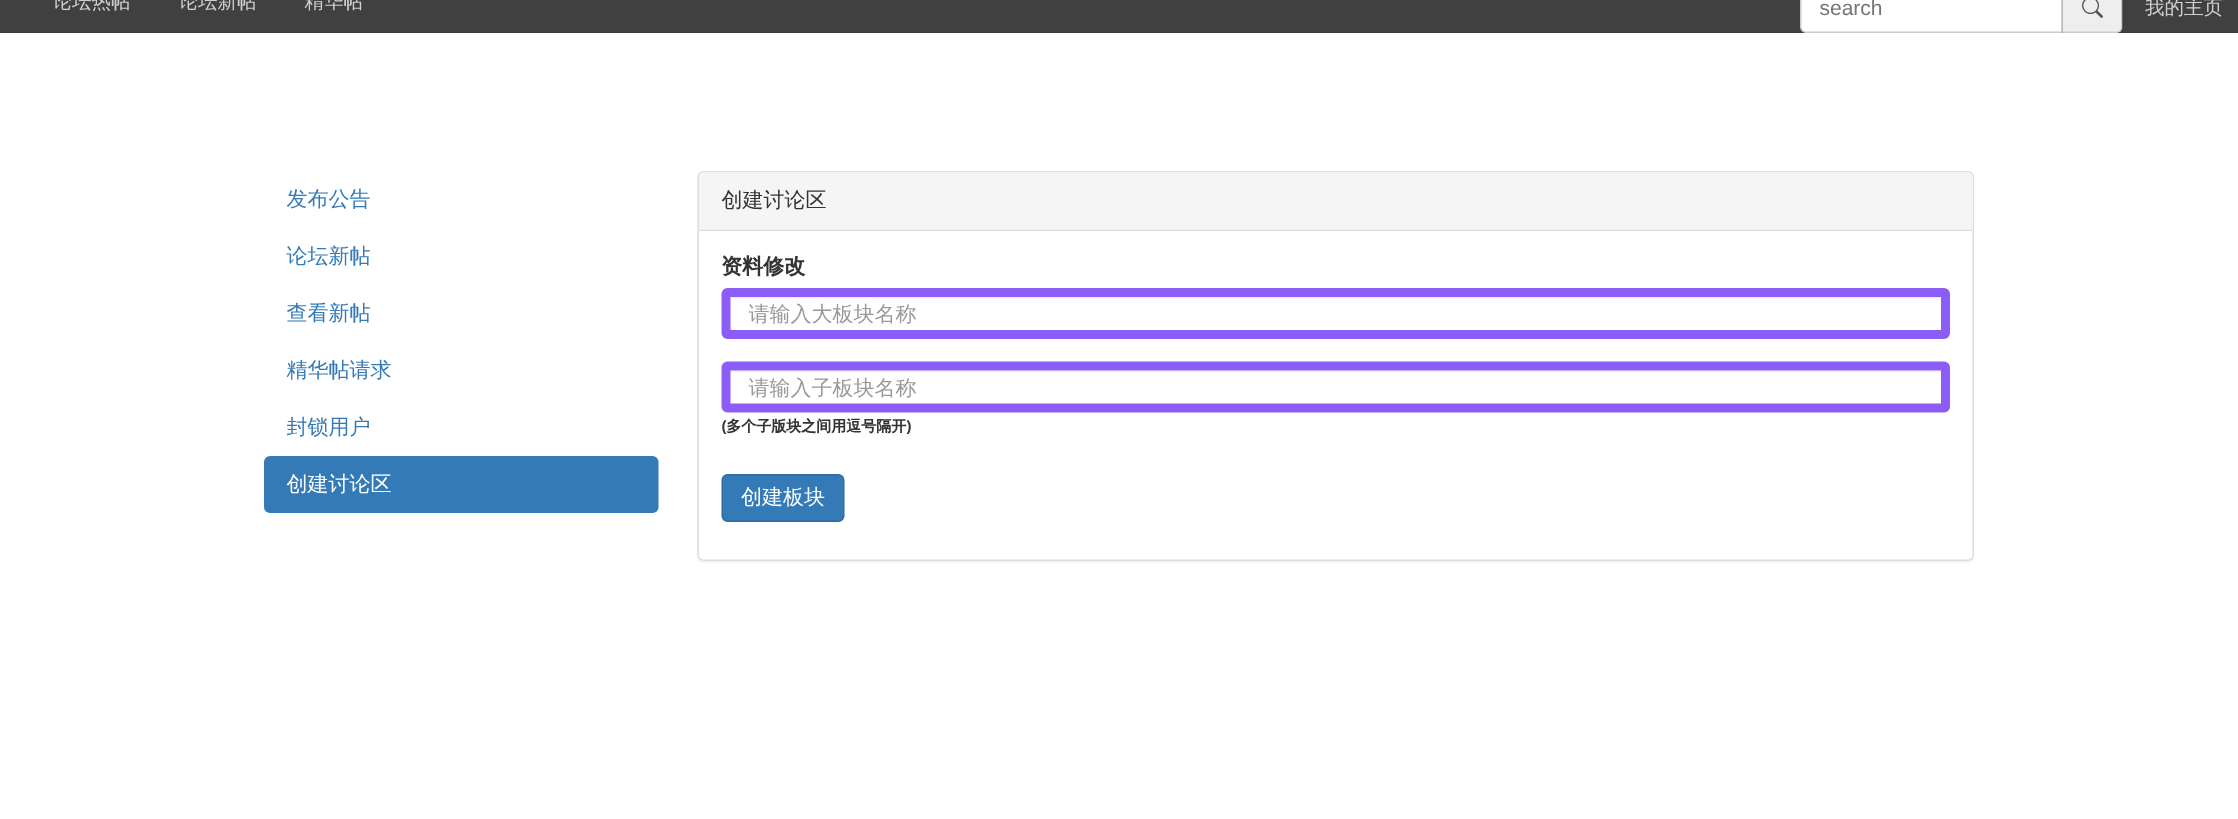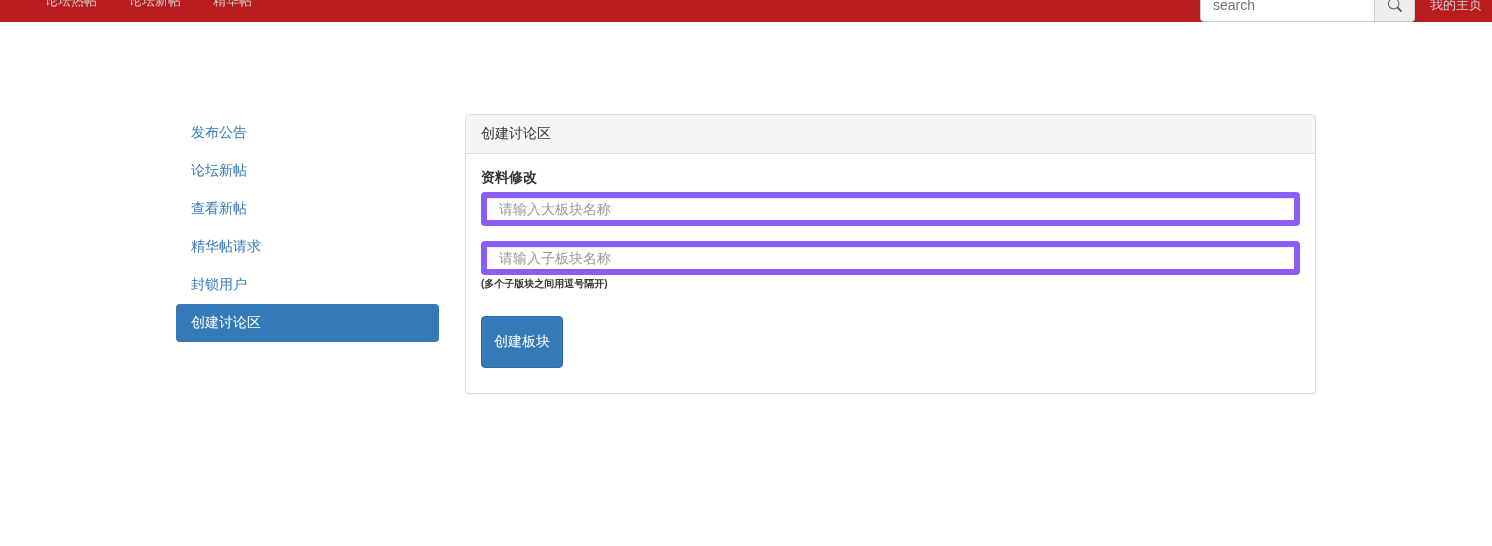--- a/index.html
+++ b/index.html
@@ -7,25 +7,25 @@
       padding: 0;
       box-sizing: border-box;
     }
     body {
       font-family: "Helvetica Neue", Helvetica, Arial, "Microsoft YaHei", sans-serif;
       font-size: 14px;
       color: #333;
       background: #fff;
     }
     .navbar {
-      background: #b91c1c;
+      background: #404040;
       height: 22px;
       display: flex;
       align-items: flex-start;
-      padding: 0 15px;
+      padding: 0 5px;
       position: relative;
     }
     .nav-items {
       display: flex;
       gap: 32px;
       padding-left: 30px;
     }
     .nav-item {
       color: #d0d0d0;
       font-size: 13px;
@@ -150,21 +150,21 @@
     .help-text {
       font-size: 10px;
       color: #333;
       margin-top: 2px;
       font-weight: bold;
     }
     .btn-primary {
       background: #337ab7;
       border: 1px solid #2e6da4;
       color: #fff;
-      padding: 16px 12px;
+      padding: 6px 12px;
       border-radius: 4px;
       font-size: 14px;
       cursor: pointer;
       margin-top: 10px;
       margin-bottom: 10px;
     }
   </style>
 </head>
 <body>
 

